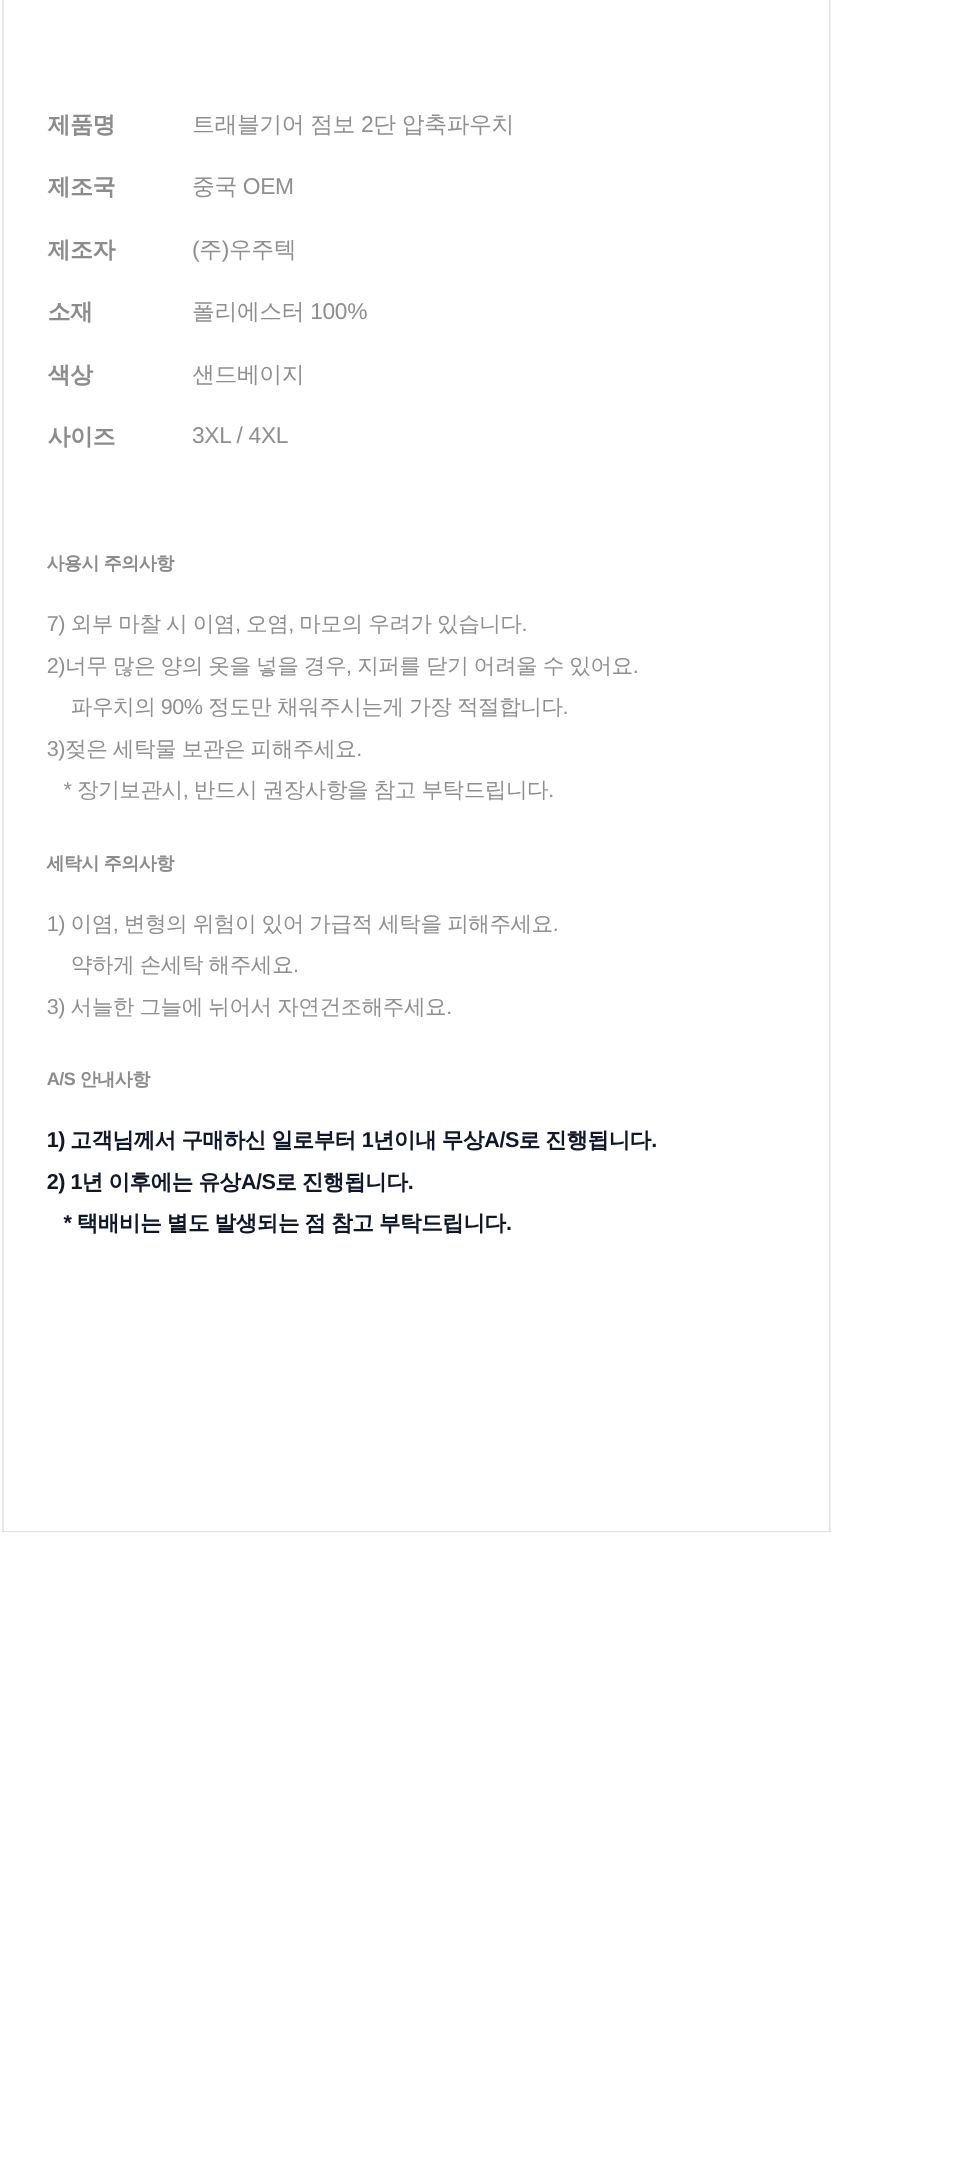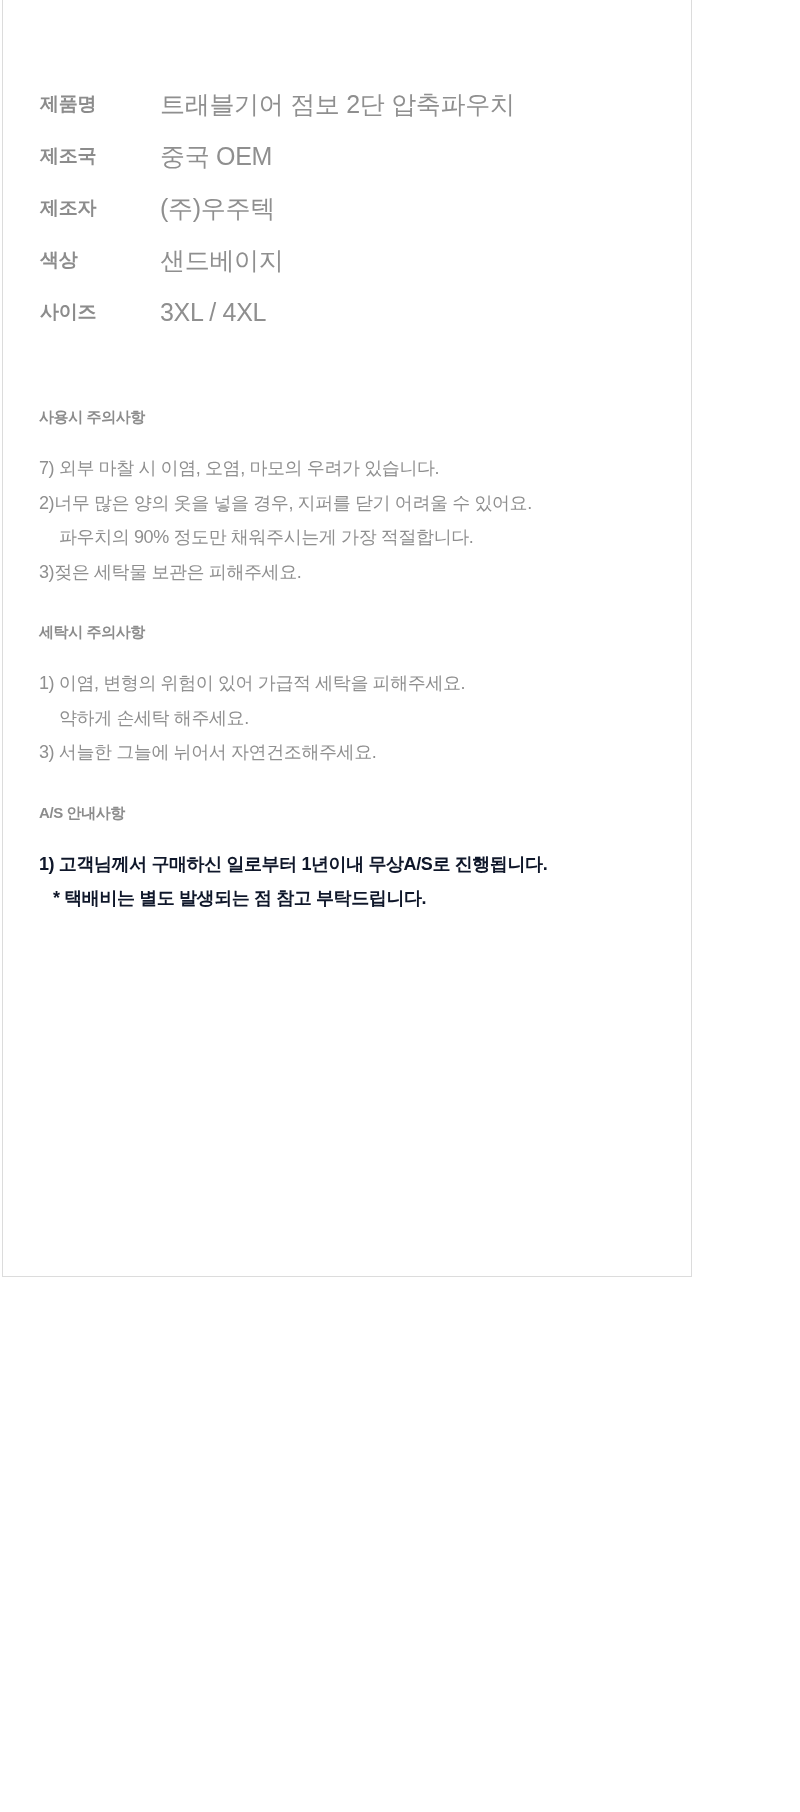--- a/index.html
+++ b/index.html
@@ -54,21 +54,21 @@
   .spec-label {
     width: 118px;
     font-size: 19px;
     font-weight: bold;
     color: #8c8c8c;
     vertical-align: middle;
     letter-spacing: -0.3px;
     white-space: nowrap;
   }
   .spec-value {
-    font-size: 25px;
+    font-size: 19px;
     font-weight: normal;
     color: #8f8f8f;
     vertical-align: middle;
     letter-spacing: -0.3px;
     white-space: nowrap;
   }
 
   
   .section {
     margin-top: 34px;
@@ -127,47 +127,53 @@
             </tr>
             <tr>
               <td class="spec-label">제조국</td>
               <td class="spec-value">중국 OEM</td>
             </tr>
             <tr>
               <td class="spec-label">제조자</td>
               <td class="spec-value">(주)우주텍</td>
             </tr>
             <tr>
+              <td class="spec-label">소재</td>
+              <td class="spec-value">폴리에스터 100%</td>
+            </tr>
+            <tr>
               <td class="spec-label">색상</td>
               <td class="spec-value">샌드베이지</td>
             </tr>
             <tr>
               <td class="spec-label">사이즈</td>
               <td class="spec-value">3XL / 4XL</td>
             </tr>
           </tbody>
       </table>
 
       <div>
           <div class="section first">
             <div class="section-title">사용시 주의사항</div>
             <div class="line">7) 외부 마찰 시 이염, 오염, 마모의 우려가 있습니다.</div>
             <div class="line">2)너무 많은 양의 옷을 넣을 경우, 지퍼를 닫기 어려울 수 있어요.</div>
             <div class="line indent">파우치의 90% 정도만 채워주시는게 가장 적절합니다.</div>
             <div class="line">3)젖은 세탁물 보관은 피해주세요.</div>
+            <div class="line note">* 장기보관시, 반드시 권장사항을 참고 부탁드립니다.</div>
           </div>
           <div class="section">
             <div class="section-title">세탁시 주의사항</div>
             <div class="line">1) 이염, 변형의 위험이 있어 가급적 세탁을 피해주세요.</div>
             <div class="line indent">약하게 손세탁 해주세요.</div>
             <div class="line">3) 서늘한 그늘에 뉘어서 자연건조해주세요.</div>
           </div>
           <div class="section">
             <div class="section-title">A/S 안내사항</div>
             <div class="line bold">1) 고객님께서 구매하신 일로부터 1년이내 무상A/S로 진행됩니다.</div>
+            <div class="line bold">2) 1년 이후에는 유상A/S로 진행됩니다.</div>
             <div class="line bold note">* 택배비는 별도 발생되는 점 참고 부탁드립니다.</div>
           </div>
         </div>
 
     </div>
   </div>
 
   <div class="below-blank"></div>
 
 </div>

